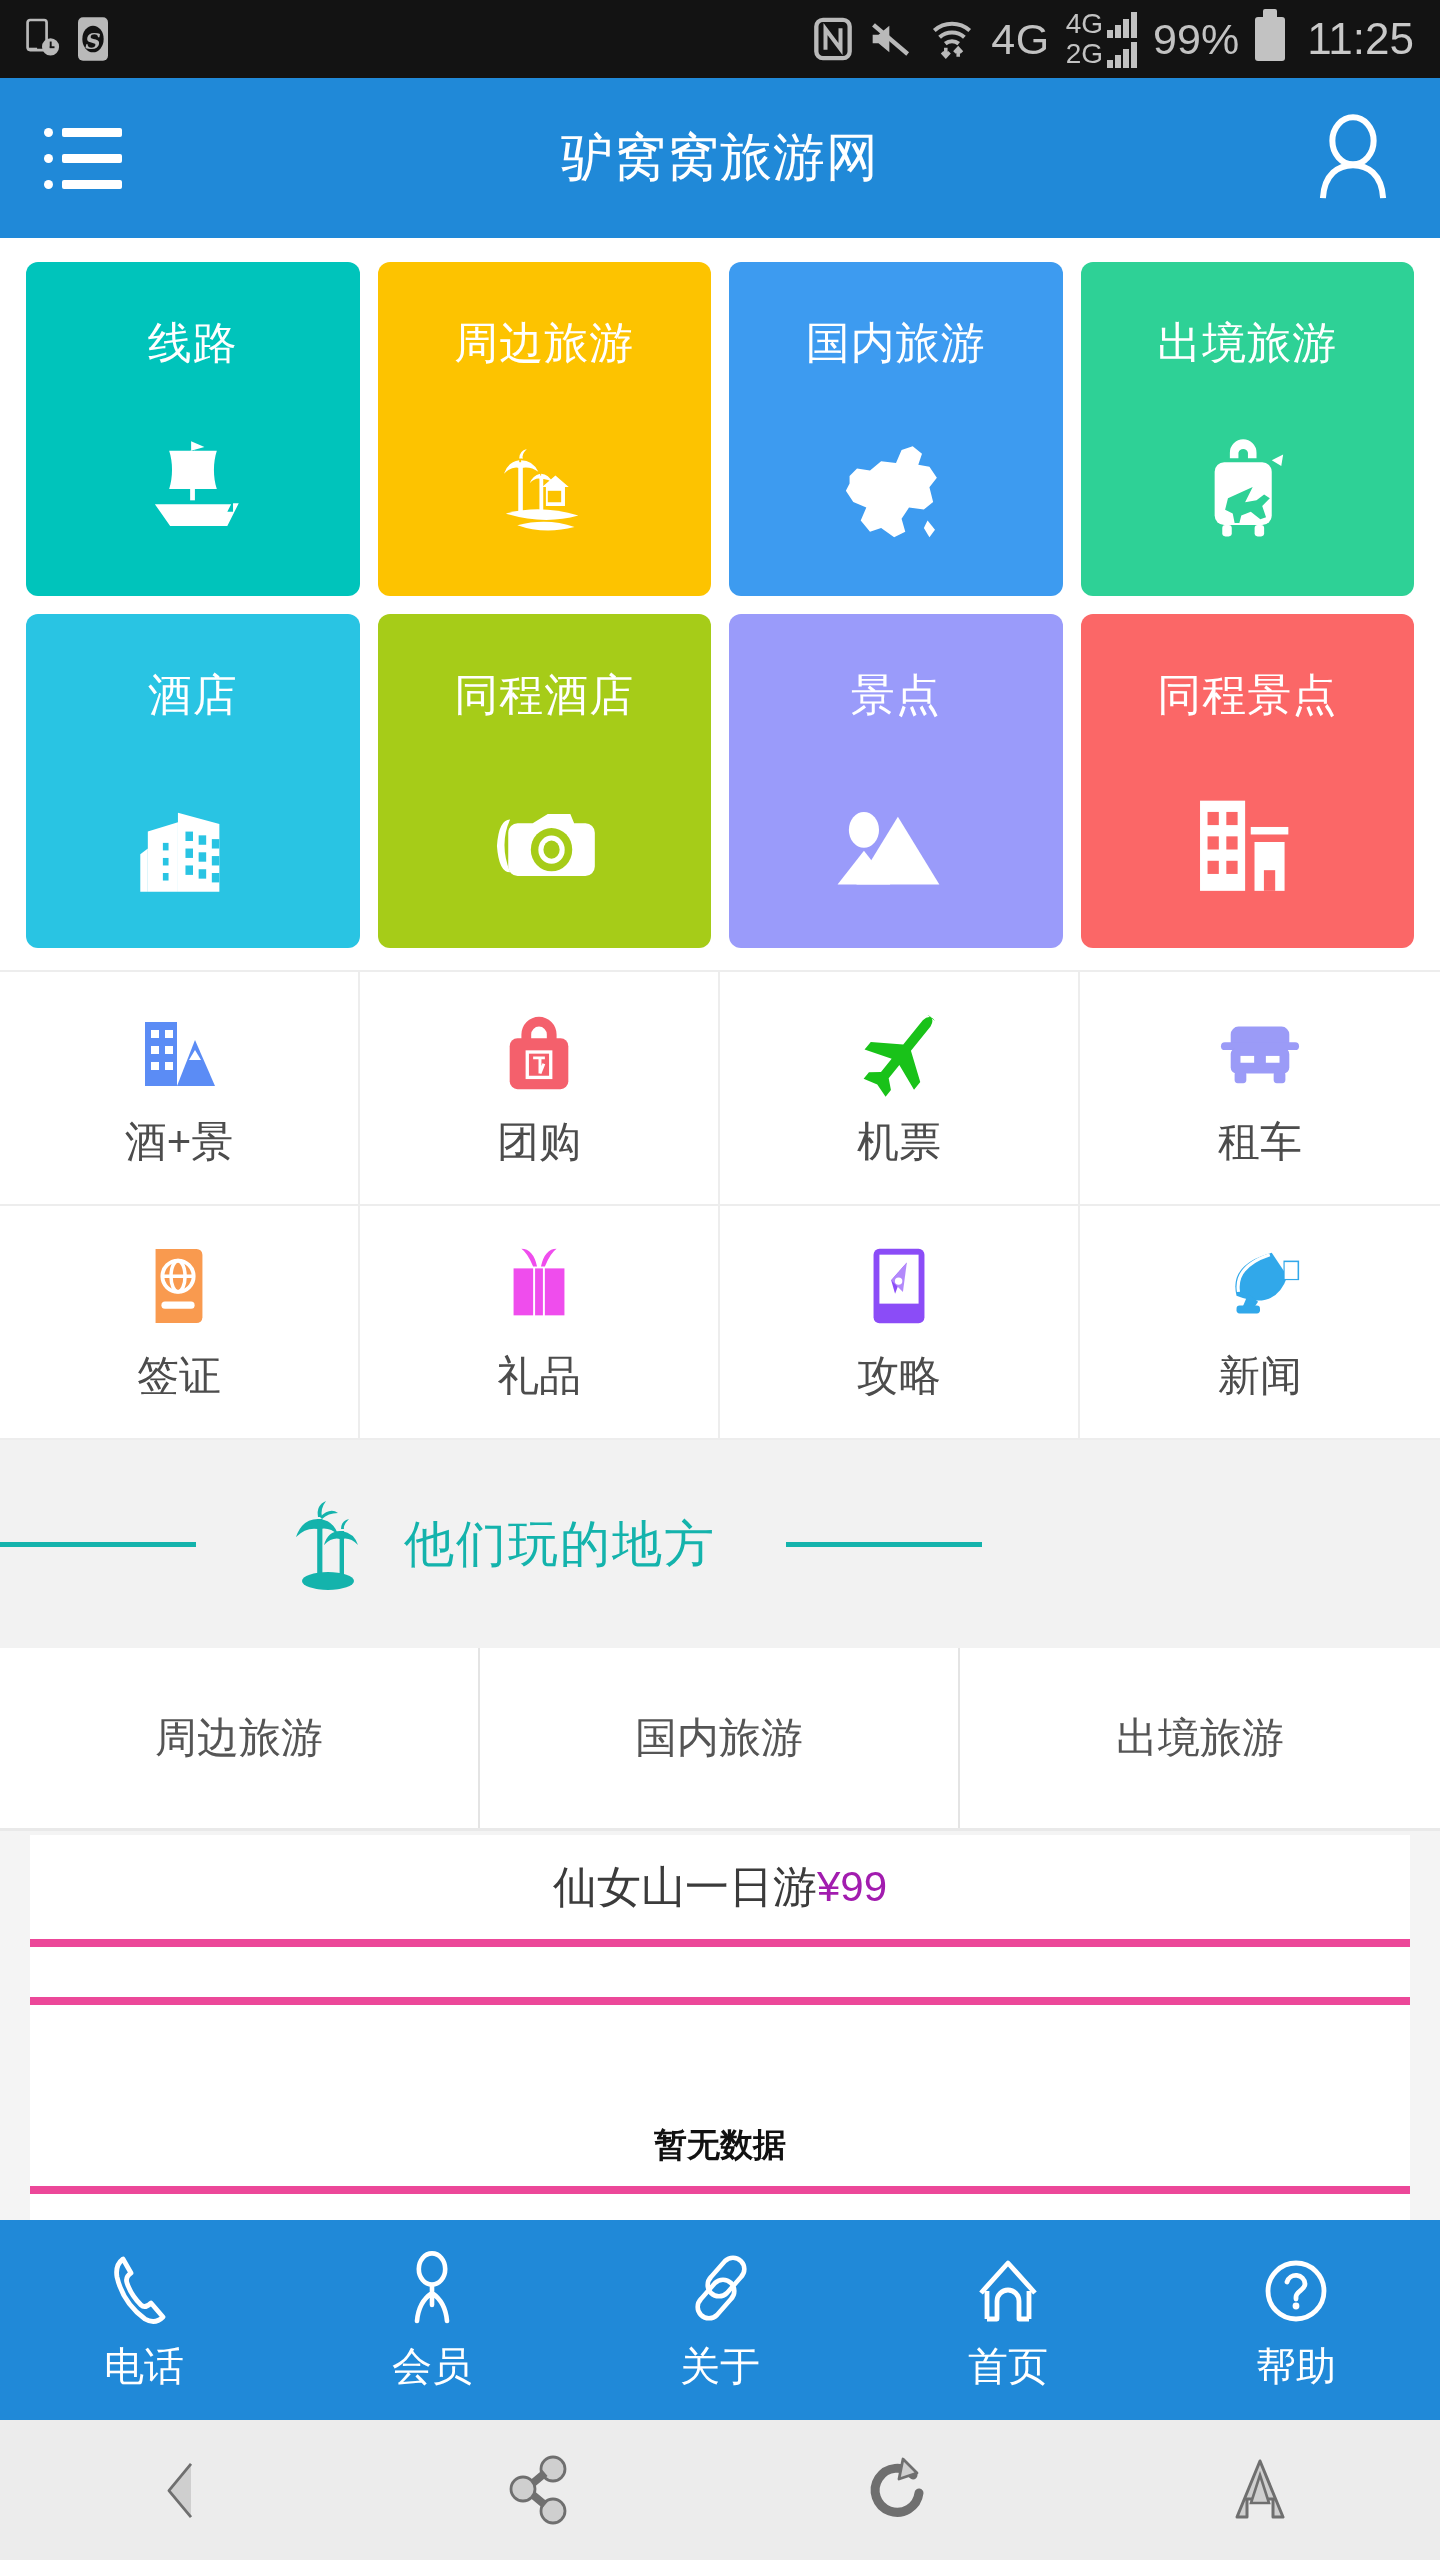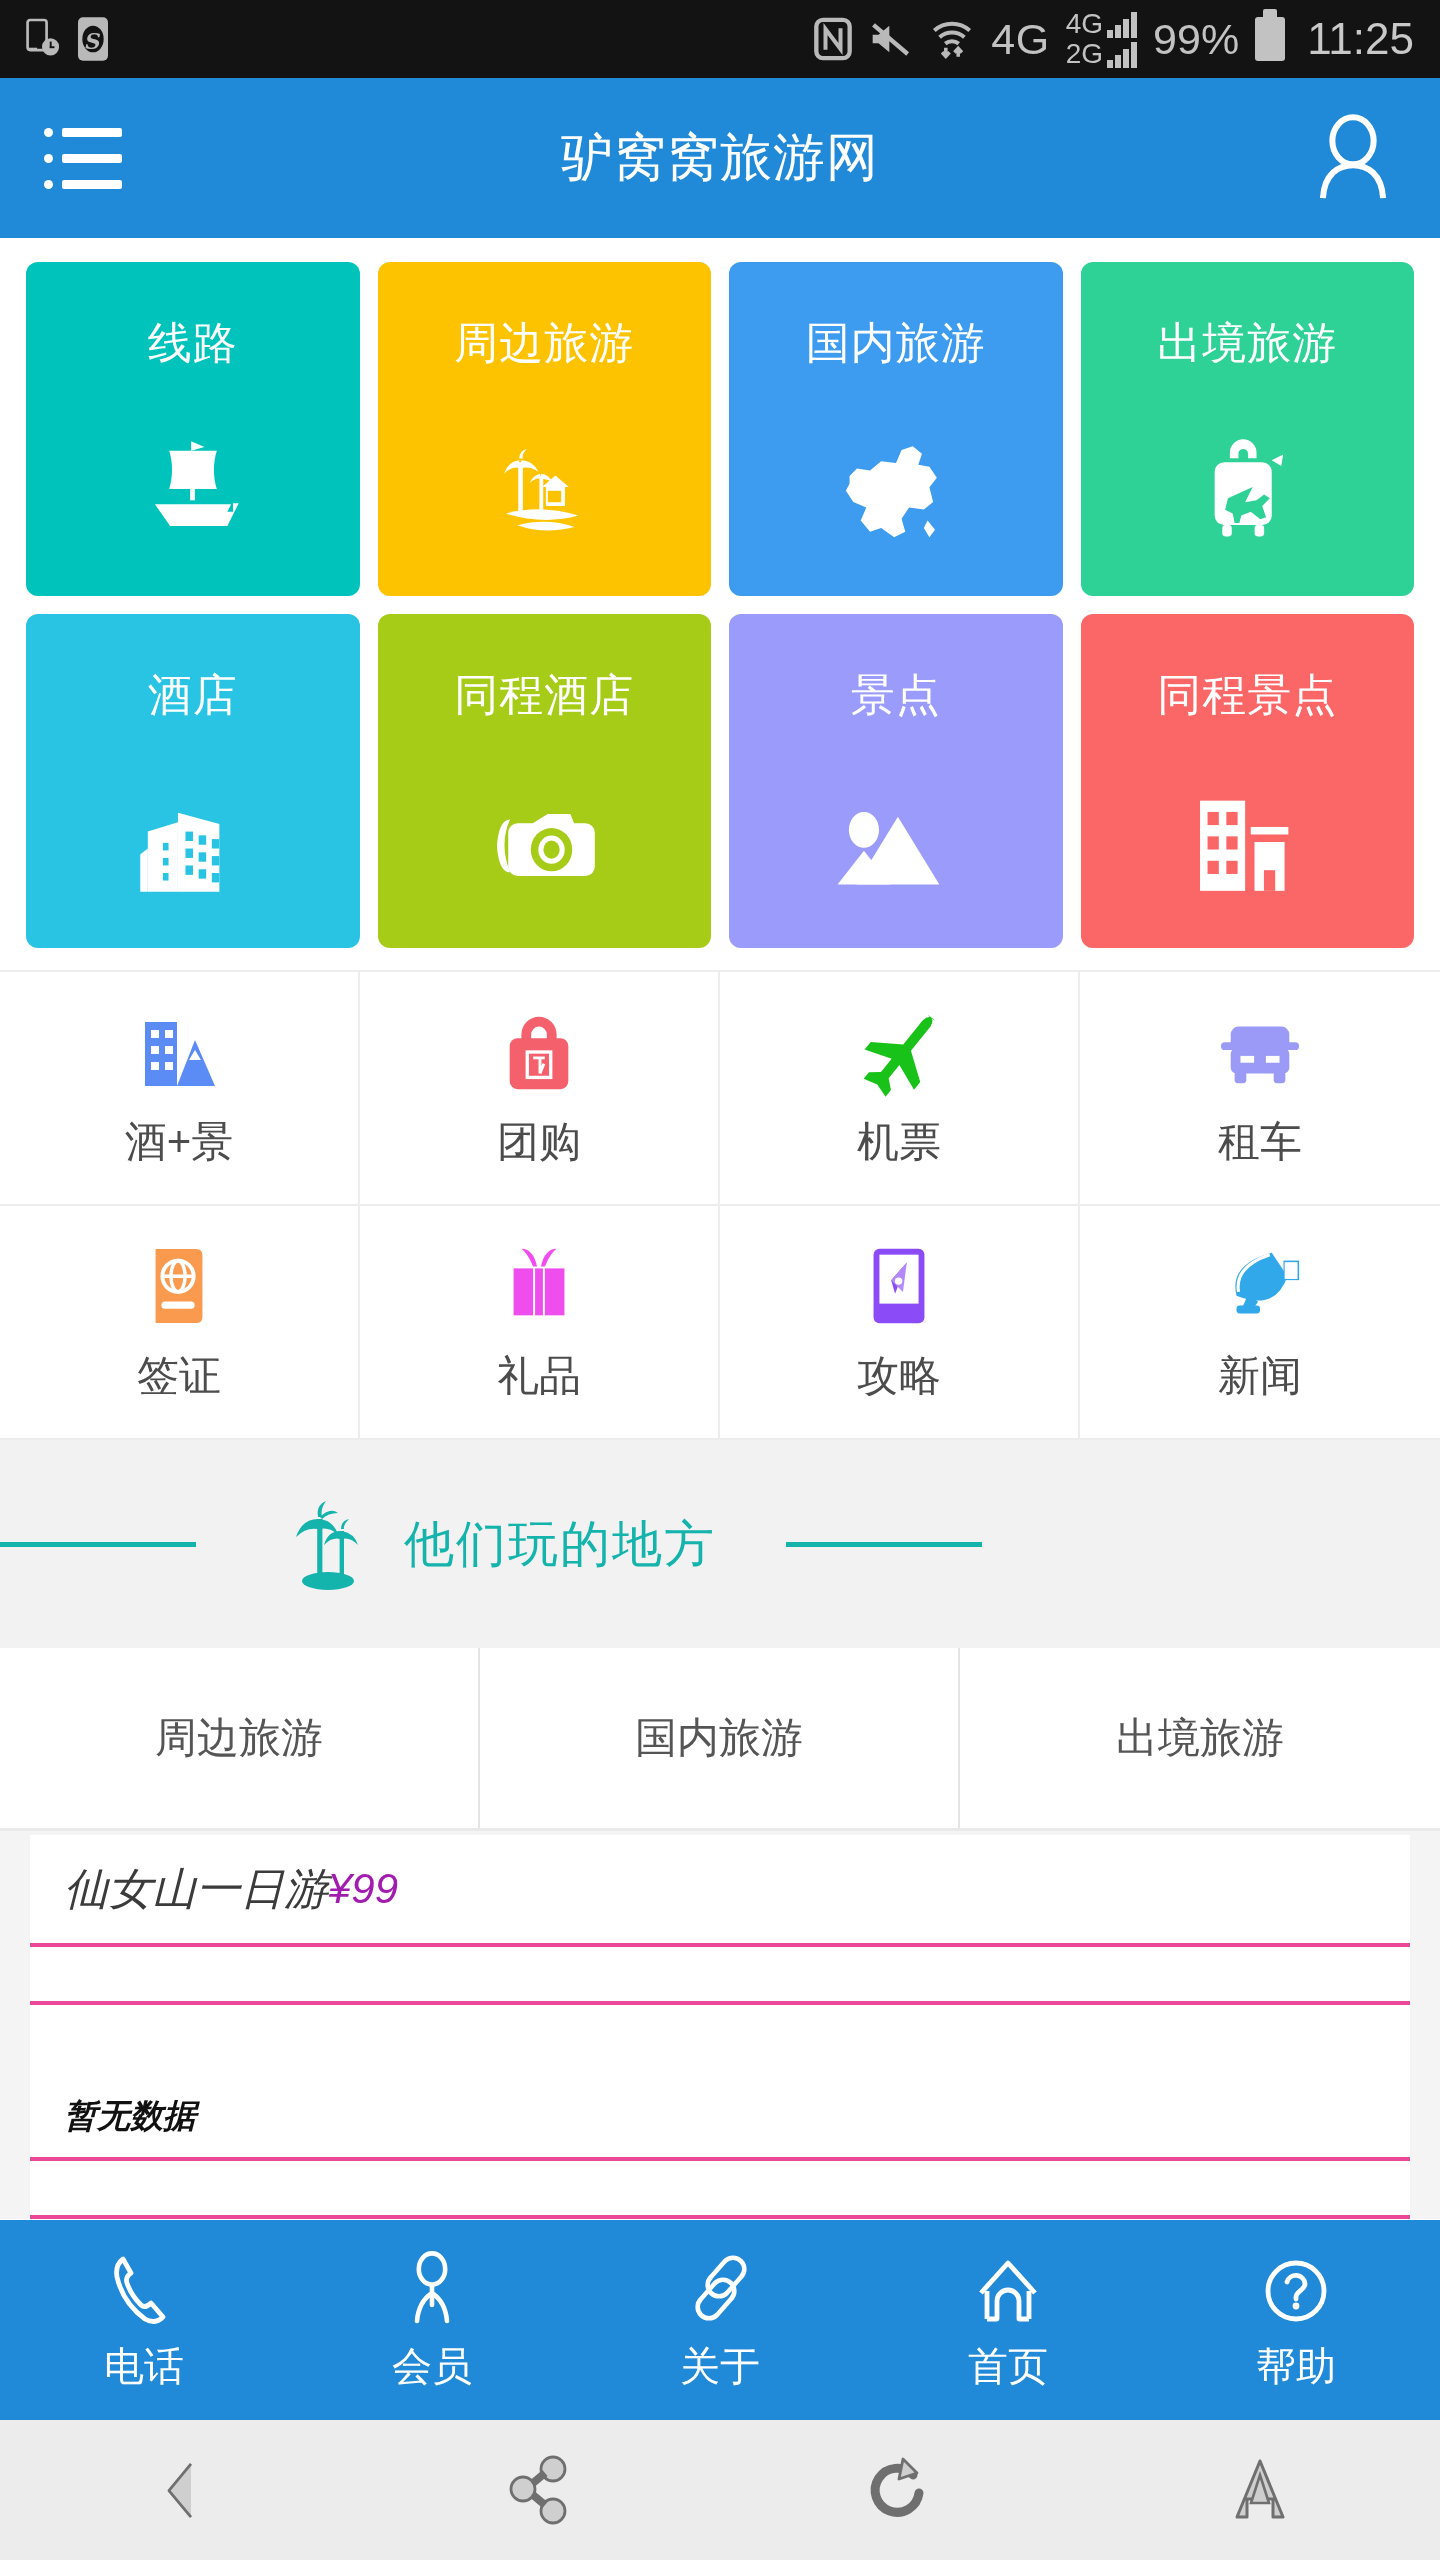--- a/index.html
+++ b/index.html
@@ -95,24 +95,24 @@
   .tabs{display:grid;grid-template-columns:repeat(3,1fr);background:#fff;border-bottom:3px solid #e9e9e9;}
   .tab{
     height:180px;display:flex;align-items:center;justify-content:center;
     font-size:42px;color:#555;border-right:2px solid #e4e4e4;cursor:pointer;
   }
   .tab:last-child{border-right:none;}
 
   
   .listwrap{background:#f4f4f4;padding:4px 30px 0 30px;}
   .lrow{
-    background:#fff;height:112px;display:flex;align-items:center;justify-content:flex-start;
-    padding:0 34px;border-bottom:4px solid #ec4899;cursor:pointer;font-style:italic;
-  }
-  .lrow.tall{height:156px;align-items:flex-end;padding-bottom:18px;}
+    background:#fff;height:112px;display:flex;align-items:center;justify-content:center;
+    padding:0 34px;border-bottom:8px solid #ec4899;cursor:pointer;
+  }
+  .lrow.tall{height:189px;align-items:flex-end;padding-bottom:18px;}
   .lrow.blank{height:58px;}
   .lrow-title{font-size:44px;color:#3b3b3b;}
   .lrow-price{font-size:42px;color:#a21caf;}
   .nodata{font-size:33px;color:#111;font-weight:600;}
 
   
   .bottomnav{
     position:absolute;left:0;right:0;bottom:140px;height:200px;background:#2089d8;
     display:grid;grid-template-columns:repeat(5,1fr);align-items:center;
   }

